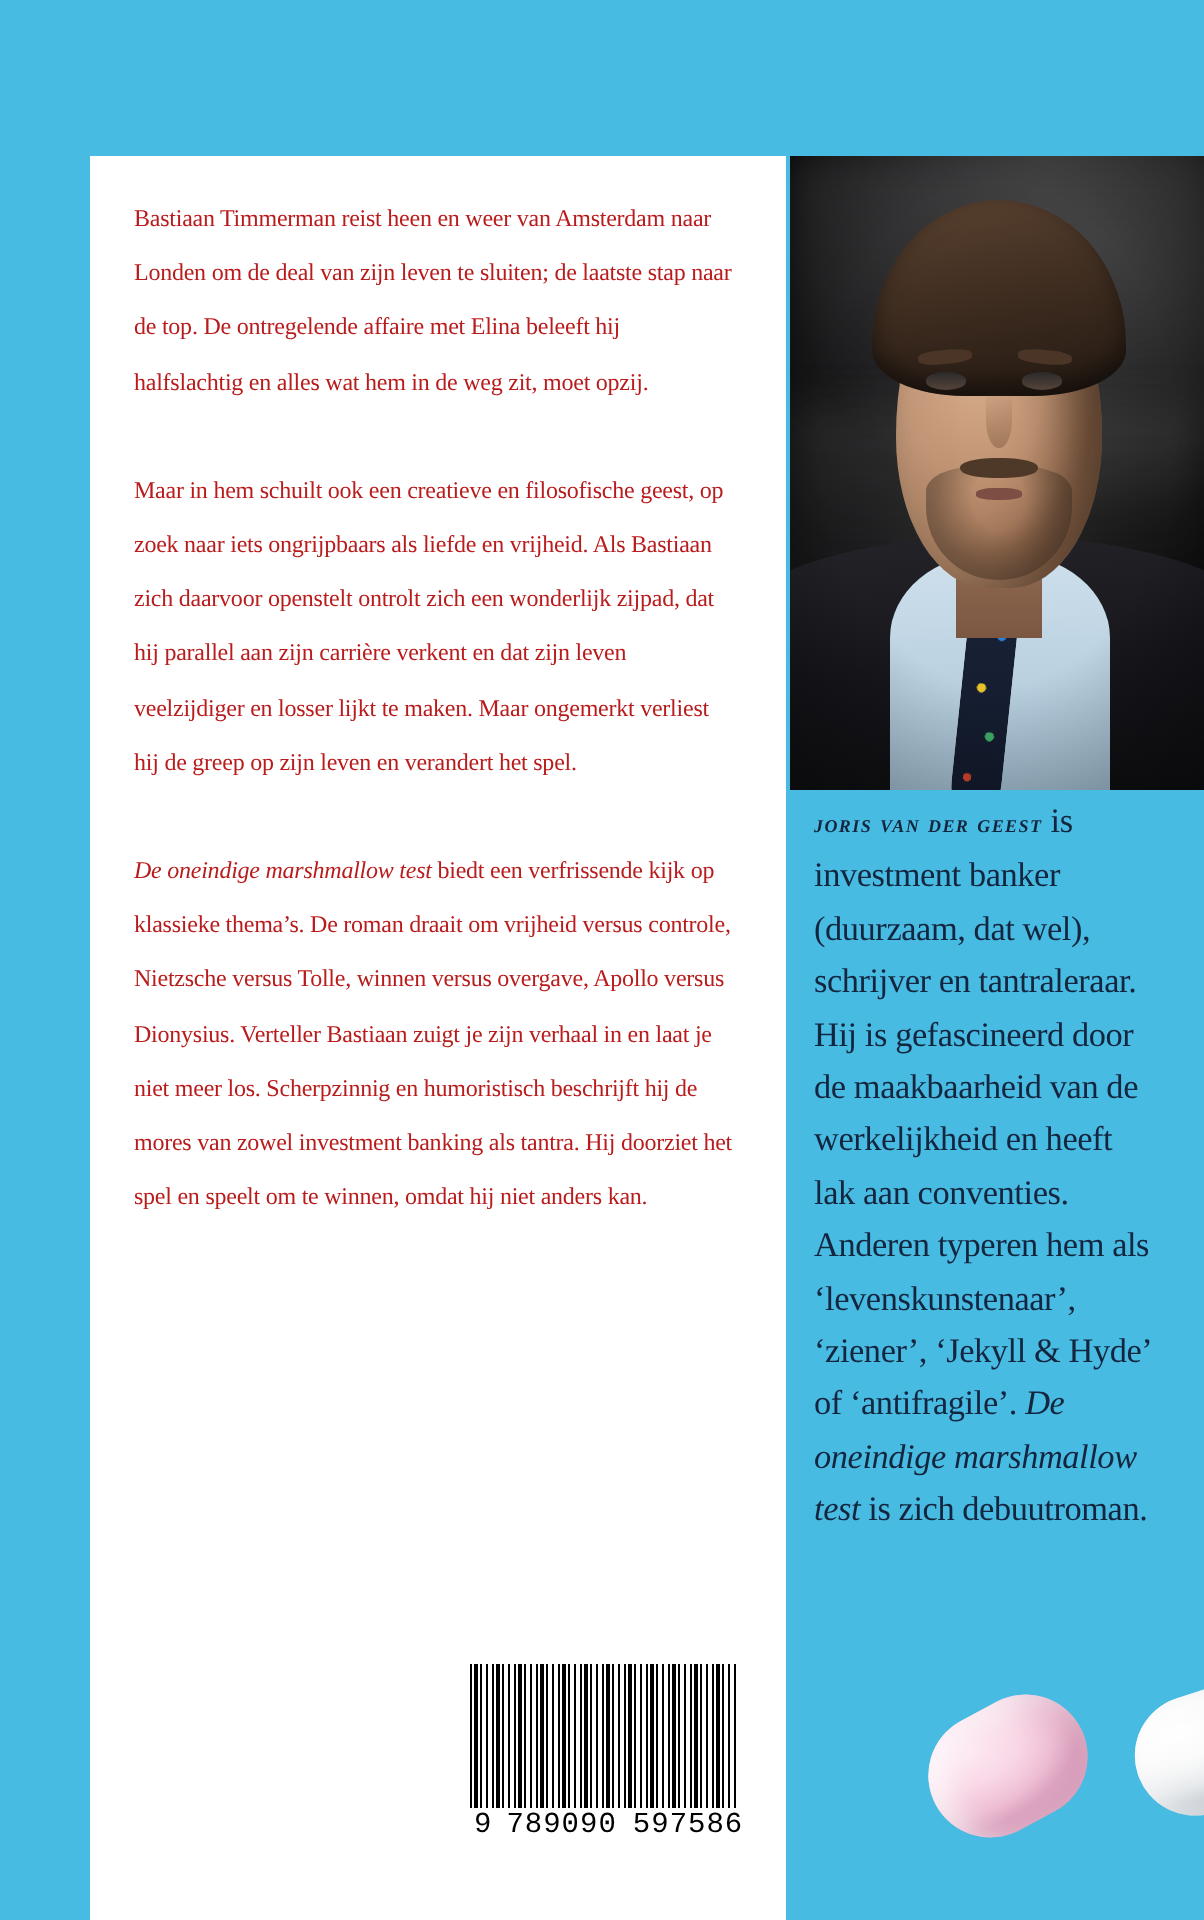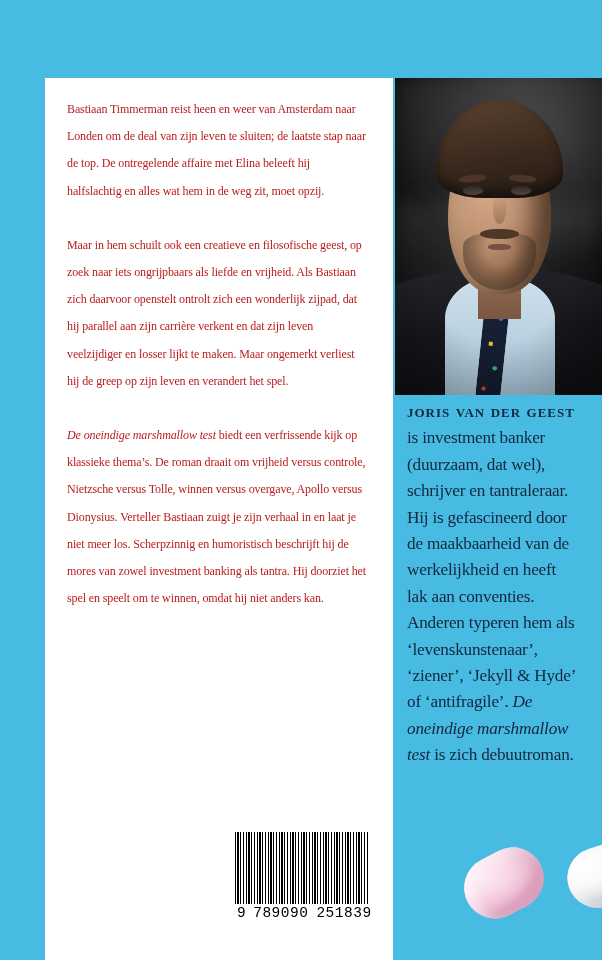--- a/index.html
+++ b/index.html
@@ -179,24 +179,25 @@
     width: 172px;
     color: #14263f;
     font-family: "Liberation Serif", serif;
     font-size: 17.2px;
     line-height: 26.4px;
     letter-spacing: -0.012em;
   }
   .bio-name {
     font-variant: small-caps;
     text-transform: lowercase;
-    font-size: 18px;
+    font-size: 13px;
     letter-spacing: 0.055em;
     font-weight: 700;
     display: inline;
+    font-style: italic;
   }
   .bio em { font-style: italic; }
   .bio p { margin: 0; }
 
   
   .barcode-block {
     position: absolute;
     left: 229px;
     top: 828px;
     width: 146px;
@@ -262,21 +263,21 @@
       <p>Bastiaan Timmerman reist heen en weer van Amsterdam naar Londen om de deal van zijn leven te sluiten; de laatste stap naar de top. De ontregelende affaire met Elina beleeft hij halfslachtig en alles wat hem in de weg zit, moet opzij.</p>
       <p>Maar in hem schuilt ook een creatieve en filosofische geest, op zoek naar iets ongrijpbaars als liefde en vrijheid. Als Bastiaan zich daarvoor openstelt ontrolt zich een wonderlijk zijpad, dat hij parallel aan zijn carrière verkent en dat zijn leven veelzijdiger en losser lijkt te maken. Maar ongemerkt verliest hij de greep op zijn leven en verandert het spel.</p>
       <p><em>De oneindige marshmallow test</em><span> biedt een verfrissende kijk op klassieke thema’s. De roman draait om vrijheid versus controle, Nietzsche versus Tolle, winnen versus overgave, Apollo versus Dionysius. Verteller Bastiaan zuigt je zijn verhaal in en laat je niet meer los. Scherpzinnig en humoristisch beschrijft hij de mores van zowel investment banking als tantra. Hij doorziet het spel en speelt om te winnen, omdat hij niet anders kan.</span></p>
     </div>
 
     <div class="barcode-block" style="left:184px; top:750px; position:absolute;">
       <div class="barcode-bars"></div>
       <div class="barcode-digits">
         <span class="lead">9</span>
         <span class="grp">789090</span>
-        <span class="grp">251839</span>
+        <span class="grp">597586</span>
       </div>
     </div>
   </div>
 
   <div class="author-photo">
     <div class="photo-canvas">
       <div class="photo-bg-band"></div>
       <div class="photo-bg-band2"></div>
       <div class="photo-suit"></div>
       <div class="photo-tie"></div>

